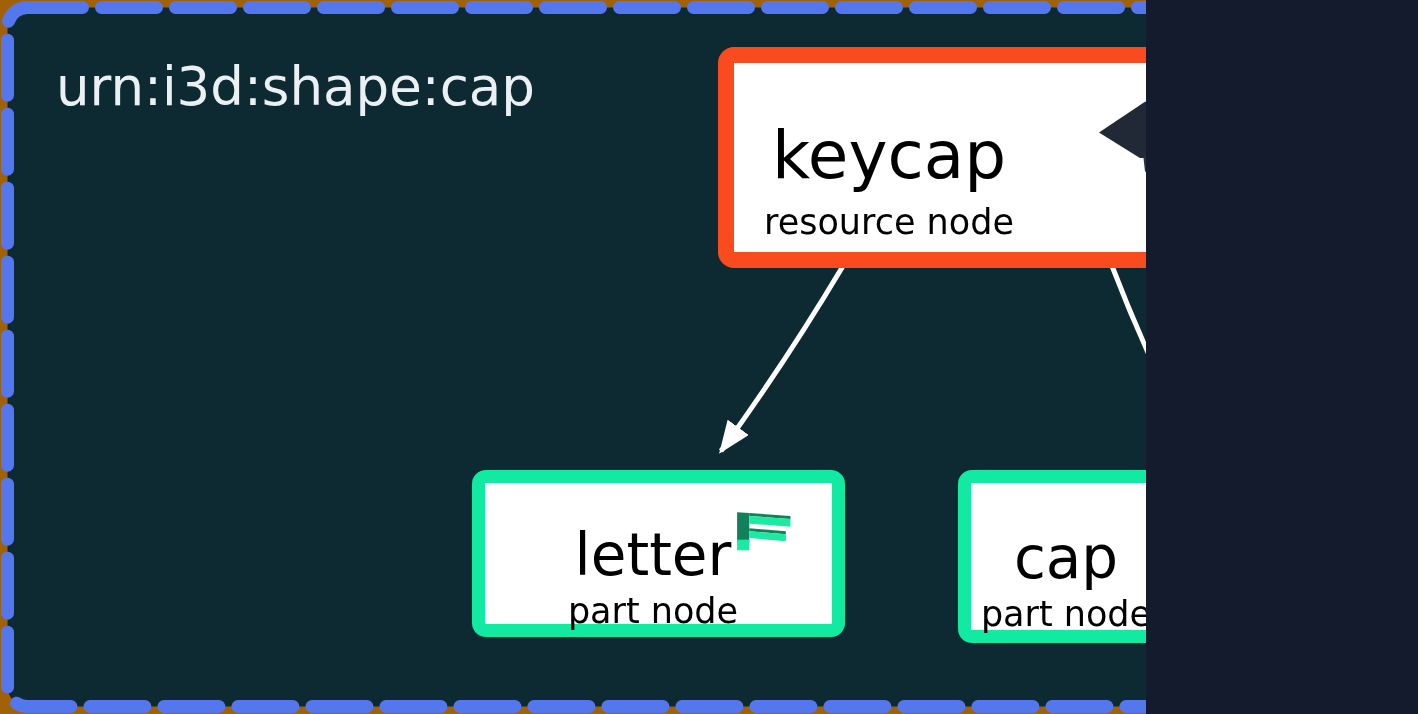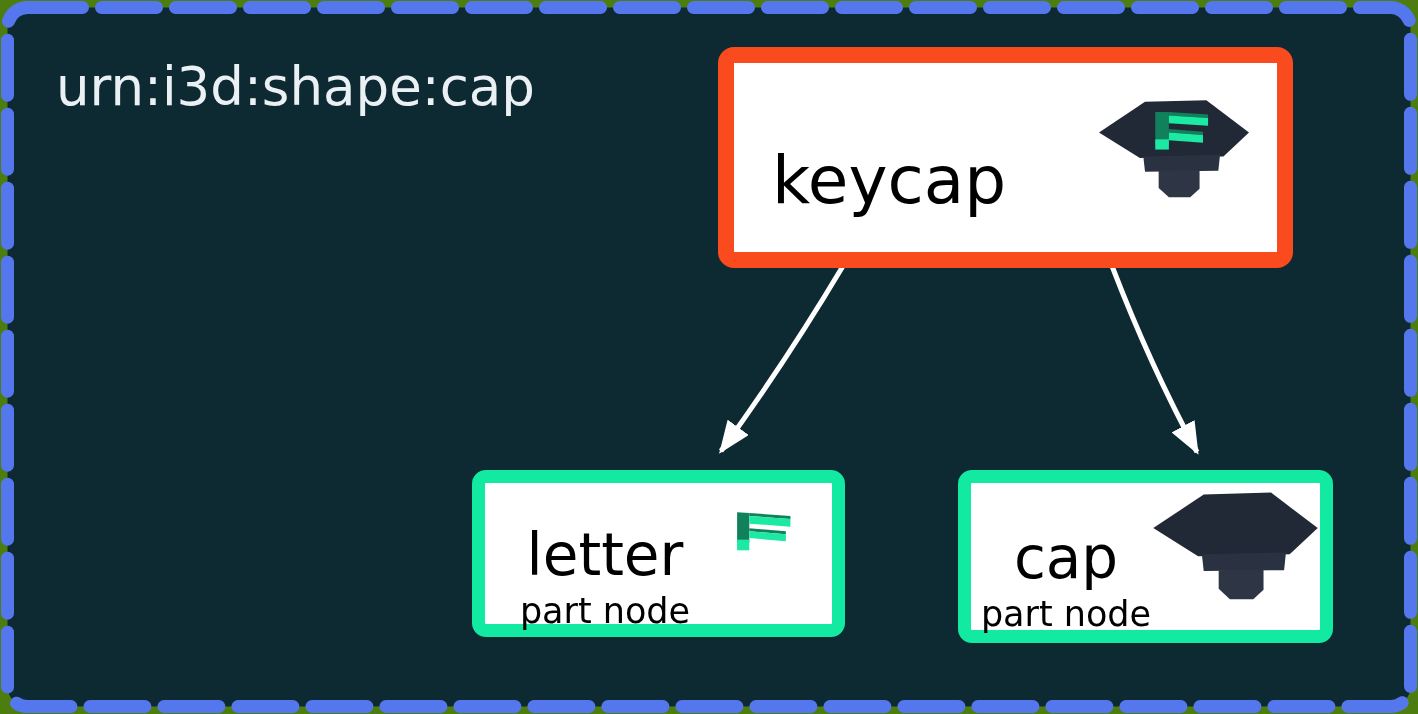--- a/index.html
+++ b/index.html
@@ -1,20 +1,20 @@
 <!DOCTYPE html>
 <html><head>
 <meta charset="utf-8">
 <style>
   html, body { margin: 0; padding: 0; background: #141b2d; }
   .stage {
     position: relative;
-    width: 1418px;
+    width: 1146px;
     height: 714px;
-    background: #4d7c0f;
+    background: #a16207;
     overflow: hidden;
     font-family: "DejaVu Sans", "Liberation Sans", sans-serif;
   }
   .frame-svg, .arrows-svg {
     position: absolute;
     left: 0; top: 0;
     width: 1418px; height: 714px;
   }
   .diagram-title {
     position: absolute;
@@ -51,21 +51,21 @@
   .node-text {
     position: absolute;
     left: 0; top: 0; bottom: 0;
     display: flex;
     flex-direction: column;
     align-items: center;
     justify-content: center;
     color: #000000;
   }
   .node-resource .node-text { width: 310px; gap: 16px; }
-  .node-letter  .node-text { width: 240px; gap: 10px; }
+  .node-letter  .node-text { width: 240px; gap: 10px; padding-left: 48px; }
   .node-cap     .node-text { width: 190px; gap: 10px; }
   .node-label { line-height: 1.0; white-space: nowrap; margin-top: 47px; }
   .node-resource .node-label { font-size: 66px; }
   .node-letter .node-label, .node-cap .node-label { font-size: 58px; }
   .node-sublabel { font-size: 35px; line-height: 1.0; white-space: nowrap; }
   .node-icon { position: absolute; }
   .icon-keycap { right: 28px; top: 32px; }
   .icon-letter { left: 246px; top: 26px; }
   .icon-cap    { right: 2px; top: 4px; }
 </style>
@@ -86,20 +86,21 @@
         <path d="M0,0 L10,4 L0,8 Z" fill="#ffffff"></path>
       </marker>
     </defs>
     <path d="M 843 266 Q 787 360 721 451" fill="none" stroke="#ffffff" stroke-width="5" marker-end="url(#ah)"></path>
     <path d="M 1112 266 Q 1150 365 1197 452" fill="none" stroke="#ffffff" stroke-width="5" marker-end="url(#ah)"></path>
   </svg>
 
   <div class="node node-resource">
     <div class="node-text">
       <div class="node-label">keycap</div>
+      <div class="node-sublabel">resource node</div>
     </div>
     <svg class="node-icon icon-keycap" width="150" height="104" viewBox="0 0 176 122">
       <polygon points="54,8 126,6 176,44 146,72 48,74 0,44" fill="#212936"></polygon>
       <polygon points="52,72 142,70 140,89 54,90" fill="#2a3140"></polygon>
       <polygon points="70,89 118,88 118,110 107,120 82,120 70,109" fill="#2e3545"></polygon>
       <polygon points="66,20 82,20 82,58 66,58" fill="#11815b"></polygon>
       <polygon points="66,52 82,52 82,64 66,64" fill="#1ce9a2"></polygon>
       <polygon points="82,20 128,23 128,27 82,24" fill="#11815b"></polygon>
       <polygon points="82,24 128,27 128,36 82,33" fill="#1ce9a2"></polygon>
       <polygon points="82,40 122,43 122,47 82,44" fill="#11815b"></polygon>

